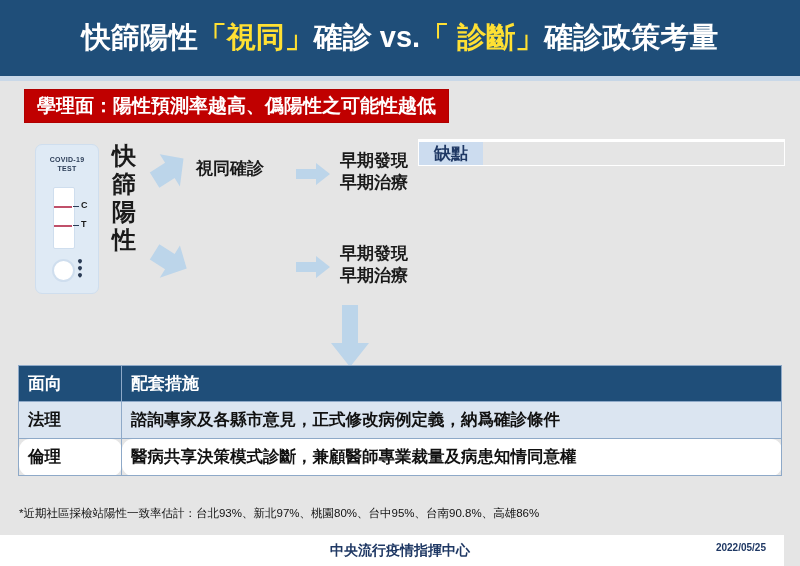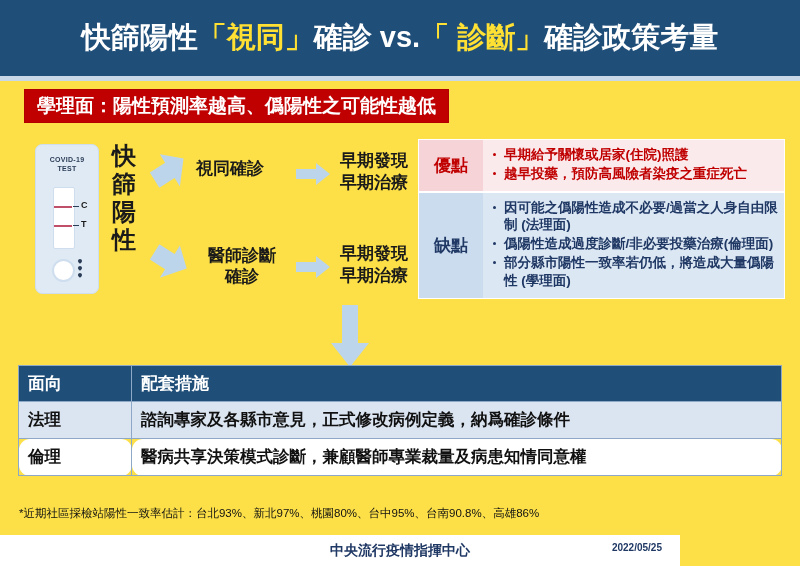--- a/index.html
+++ b/index.html
@@ -3,21 +3,21 @@
 <meta charset="utf-8">
 <style>
   html,body{margin:0;padding:0;}
   body{
     width:800px;height:566px;
     background:#ffffff;
     font-family:"Liberation Sans","DejaVu Sans",sans-serif;
     overflow:hidden;
     position:relative;
   }
-  .slide{position:relative;width:800px;height:566px;background:#fde047;}
+  .slide{position:relative;width:800px;height:566px;background:#e5e5e5;}
 
   
   .header{
     position:absolute;left:0;top:0;width:800px;height:76px;
     background:#1f4e79;
     display:flex;align-items:center;justify-content:center;
   }
   .header-title{
     font-size:29px;font-weight:bold;color:#ffffff;
     letter-spacing:0px;white-space:nowrap;line-height:1;
@@ -129,35 +129,35 @@
   
   .tbl{position:absolute;left:18px;top:365px;width:764px;border-collapse:collapse;}
   .tbl td,.tbl th{border:1px solid #8ea9c8;padding:0;margin-left:16px;}
   .tbl .c1{width:84px;}
   .tbl thead th{
     background:#1f4e79;color:#ffffff;font-size:17px;font-weight:bold;
     text-align:left;padding:5px 9px 6px 9px;height:24px;
   }
   .tbl tbody td{
     font-size:16.5px;font-weight:bold;color:#111111;
-    padding:5px 19px 6px 9px;height:25px;
+    padding:5px 9px 6px 9px;height:25px;
   }
   .tbl tbody tr.odd td{background:#dbe5f1;}
   .tbl tbody tr.even td{background:#ffffff;border-radius:11px;}
   .ast{color:#ff0000;font-weight:bold;}
 
   
   .footnote{
     position:absolute;left:19px;top:508px;
     font-size:11.5px;font-weight:normal;color:#111111;white-space:nowrap;line-height:1;
   }
 
   
   .footer{
-    position:absolute;left:0;top:535px;width:680px;height:31px;background:#ffffff;
+    position:absolute;left:0;top:535px;width:784px;height:31px;background:#ffffff;
   }
   .footer-org{
     position:absolute;left:0;top:7px;width:800px;text-align:center;
     font-size:14px;font-weight:bold;color:#1f3864;
   }
   .footer-date{
     position:absolute;right:18px;top:7px;
     font-size:10px;font-weight:bold;color:#1f3864;
   }
 </style>
@@ -203,24 +203,20 @@
       </svg>
     </div>
     <div class="arrow-diag arrow-dn">
       <svg width="42" height="42" viewBox="0 0 42 42">
         <path d="M4,30 L22,30 L22,40 L40,18 L22,2 L22,12 L4,12 Z" fill="#bcd5ea" transform="rotate(32 21 21)"></path>
       </svg>
     </div>
 
     <div class="step step1">視同確診</div>
 
-    <div class="step step2">
-      <span>醫師診斷</span><br>
-      <span>確診</span>
-    </div>
 
     <div class="arrow-r arrow-r1">
       <svg width="34" height="22" viewBox="0 0 34 22">
           <path d="M0,6 L20,6 L20,0 L34,11 L20,22 L20,16 L0,16 Z" fill="#bcd5ea"></path>
         </svg>
     </div>
     <div class="arrow-r arrow-r2">
       <svg width="34" height="22" viewBox="0 0 34 22">
           <path d="M0,6 L20,6 L20,0 L34,11 L20,22 L20,16 L0,16 Z" fill="#bcd5ea"></path>
         </svg>
@@ -236,39 +232,23 @@
     </div>
   </div>
 
   <div class="arrow-down-big">
     <svg width="38" height="62" viewBox="0 0 38 62">
         <path d="M11,0 L27,0 L27,38 L38,38 L19,62 L0,38 L11,38 Z" fill="#bcd5ea"></path>
       </svg>
   </div>
 
   <div class="pc">
-    <div class="pc-row pros">
-      <div class="pc-key">優點</div>
-      <div class="pc-val">
-        <ul>
-          <li>早期給予關懷或居家(住院)照護</li>
-          <li>越早投藥，預防高風險者染疫之重症死亡</li>
-        </ul>
-      </div>
-    </div>
     <div class="pc-sep"></div>
     <div class="pc-row cons">
       <div class="pc-key">缺點</div>
-      <div class="pc-val">
-        <ul>
-          <li>因可能之僞陽性造成不必要/過當之人身自由限制 (法理面)</li>
-          <li>僞陽性造成過度診斷/非必要投藥治療(倫理面)</li>
-          <li>部分縣市陽性一致率若仍低，將造成大量僞陽性 (學理面)</li>
-        </ul>
-      </div>
     </div>
   </div>
 
   <table class="tbl">
     <thead>
       <tr>
         <th class="c1">面向</th>
         <th>配套措施</th>
       </tr>
     </thead>

